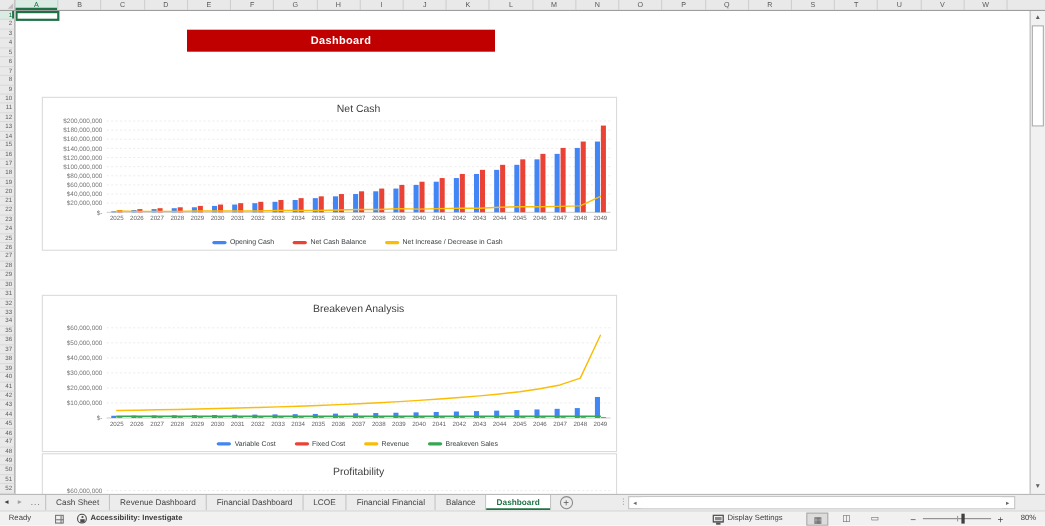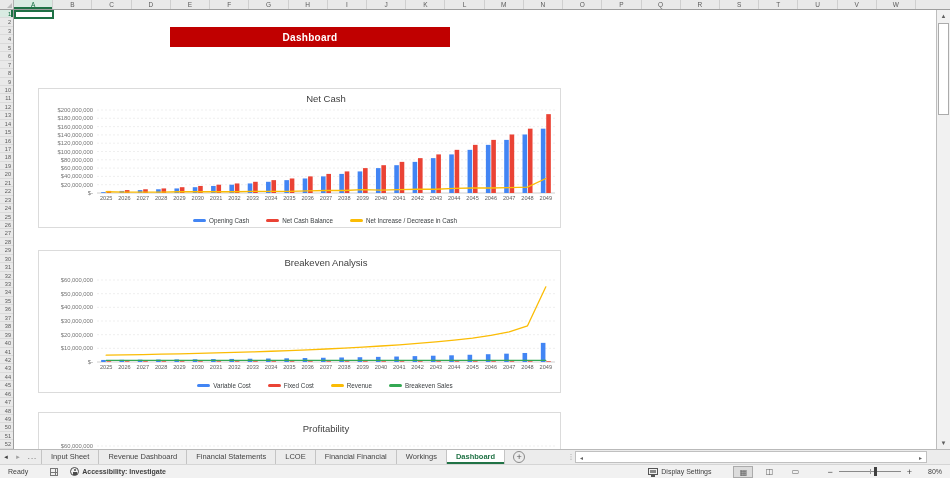--- a/index.html
+++ b/index.html
@@ -30,21 +30,21 @@
 
   
   #banner { position:absolute; left:170px; top:27px; width:280px; height:20px; z-index:2;
     display:flex; align-items:center; justify-content:center;
     color:#fff; font-weight:bold; font-size:10px; letter-spacing:.3px; }
 
   
   .chart-card { position:absolute; left:38px; width:523px; background:#fff;
     border:1px solid #DBDBDB; z-index:2; }
   #chart-0 { top:88px;  height:140px; }
-  #chart-1 { top:250px; height:143px; }
+  #chart-1 { top:268px; height:143px; }
   #chart-2 { top:412px; height:46px; }
   .chart-card svg { display:block; }
   .c-title { font-size:9.5px; fill:#3F3F3F; }
   .ytick { font-size:5.8px; fill:#757575; }
   .xtick { font-size:5.6px; fill:#616161; }
   .grid-ln { stroke:#E8E8E8; stroke-width:0.7; stroke-dasharray:2 2; }
   .axis-ln { stroke:#C9C9C9; stroke-width:0.9; }
   .legend { position:absolute; left:58px; right:7px; bottom:3px; display:flex;
     justify-content:center; gap:17px; align-items:center; }
   .legend-item { display:flex; align-items:center; gap:3px; font-size:6.3px; color:#3C4043; white-space:nowrap; }
@@ -447,26 +447,26 @@
       <line x1="58" x2="516" y1="33" y2="33" class="grid-ln"></line>
       <text x="54" y="35" text-anchor="end" class="ytick">$60,000,000</text>
     </svg>
   </div>
 
 <div id="tabbar">
   <span class="tnav">◄</span>
   <span class="tnav dim">►</span>
   <span class="tnav dots">...</span>
   <div id="tabs" style="display:flex">
-      <span class="tab">Input Sheet</span>
+      <span class="tab">Cash Sheet</span>
       <span class="tab">Revenue Dashboard</span>
-      <span class="tab">Financial Statements</span>
+      <span class="tab">Financial Dashboard</span>
       <span class="tab">LCOE</span>
       <span class="tab">Financial Financial</span>
-      <span class="tab">Workings</span>
+      <span class="tab">Balance</span>
       <span class="tab active">Dashboard</span>
     </div>
   <span class="addsheet">+</span>
   <span class="tab-spacer"></span>
   <span class="tab-split">⋮</span>
   <div class="hscroll">
     <span class="harrow">◂</span>
     <div class="htrack">
       <div class="hthumb"></div>
     </div>

